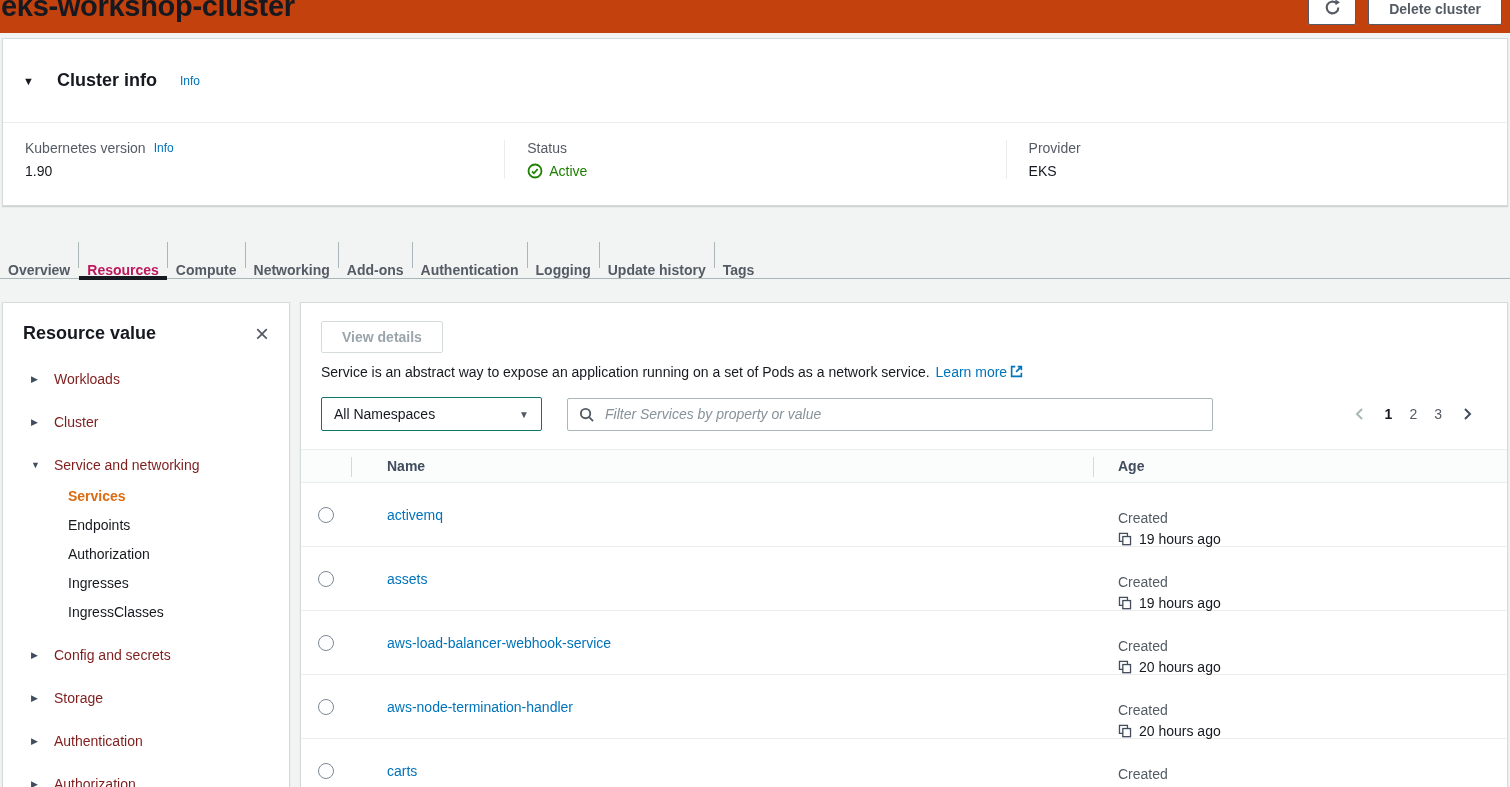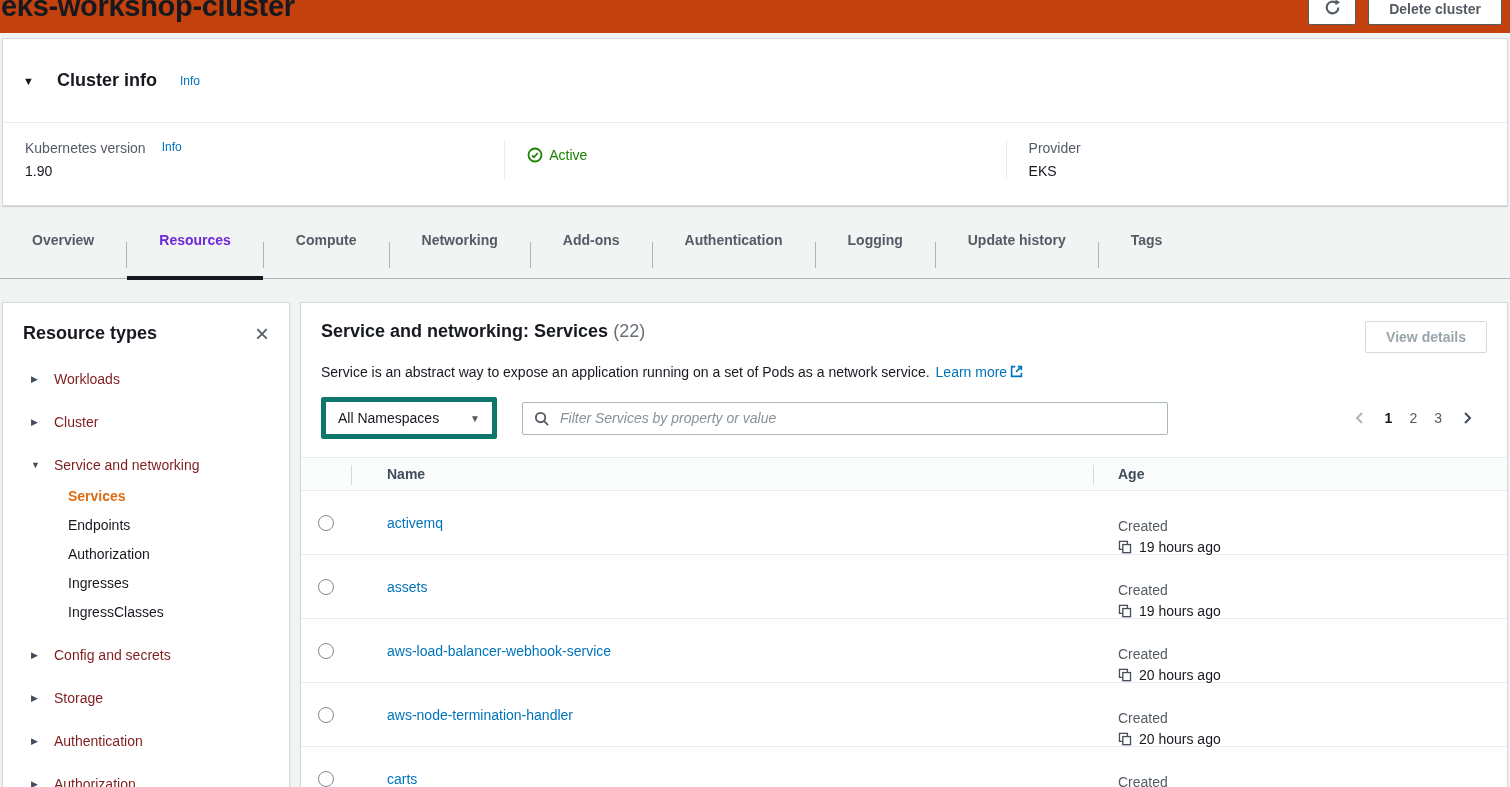--- a/index.html
+++ b/index.html
@@ -25,29 +25,29 @@
   
   .card { background:#fff; border:1px solid #d5dbdb; box-shadow:0 1px 1px 0 rgba(0,28,36,.15); }
   .cluster-card { margin:5px 2px 0; }
   .ci-header { display:flex; align-items:center; gap:11px; padding:19px 20px; border-bottom:1px solid #eaeded; cursor:pointer; }
   .ci-header .caret { font-size:11px; color:#16191f; }
   .ci-header h2 { margin:12px; font-size:18px; font-weight:700; }
   .info-link { color:#0073bb; font-size:12px; font-weight:400; text-decoration:none; cursor:pointer; }
   .ci-body { display:flex; padding:17px 0 26px; }
   .ci-field { width:33.33%; padding:0 22px; }
   .ci-field + .ci-field { border-left:1px solid #eaeded; }
-  .ci-label { display:flex; align-items:flex-start; gap:16px; color:#545b64; font-size:14px; }
+  .ci-label { display:flex; align-items:center; gap:8px; color:#545b64; font-size:14px; }
   .ci-value { margin-top:7px; font-size:14px; color:#16191f; display:flex; align-items:center; gap:6px; }
   .ci-value.status { color:#1d8102; }
   .ci-value .status-ic { display:none; line-height:0; }
   .ci-value.status .status-ic { display:inline-flex; }
   
   .tabs { display:flex; align-items:stretch; height:47px; margin-top:26px; border-bottom:1px solid #aab7b8; padding-left:0; }
-  .tab { display:flex; align-items:flex-start; padding:0 32px; font-size:14px; font-weight:700; color:#545b64; position:relative; cursor:pointer; }
-  .tab.active { color:#6d28d9; }
+  .tab { display:flex; align-items:flex-end; padding:0 8px; font-size:14px; font-weight:700; color:#545b64; position:relative; cursor:pointer; }
+  .tab.active { color:#be185d; }
   .tab.active::after { content:""; position:absolute; left:0; right:0; bottom:-2px; height:4px; background:#16191f; }
   .tab-divider { width:1px; background:#aab7b8; margin:10px 0; }
   
   .content { display:flex; gap:10px; margin:23px 2px 0; align-items:flex-start; }
   .sidebar { width:288px; min-height:560px; padding:20px; flex:none; }
   .sb-header { display:flex; justify-content:space-between; align-items:center; }
   .sb-header h2 { margin:0; font-size:18px; font-weight:700; }
   .sb-close { font-size:24px; color:#545b64; line-height:18px; cursor:pointer; font-weight:400; }
   .sb-section { margin-top:27px; }
   .sb-sec-head { display:flex; align-items:center; gap:13px; padding-left:8px; cursor:pointer; }
@@ -61,21 +61,21 @@
   .main { flex:1; padding:18px 20px 0; min-height:560px; }
   .panel-head { display:flex; justify-content:space-between; align-items:flex-start; }
   .panel-head h2 { margin:0; font-size:18px; font-weight:700; }
   .panel-head .count { color:#687078; font-weight:400; }
   .btn.disabled { color:#9aa5ab; border-color:#d5dbdb; cursor:default; }
   .desc { margin:11px 0 0; font-size:14px; color:#16191f; }
   .learn-more { color:#0073bb; text-decoration:none; margin-left:6px; cursor:pointer; white-space:nowrap; }
   .learn-more svg { vertical-align:-1px; margin-left:3px; }
   .filter-row { display:flex; align-items:center; margin-top:17px; }
   .select {
-    width:176px; height:33px; border:5px solid #0f766e; border-radius:2px; background:#fff;
+    width:221px; height:33px; border:1px solid #0f766e; border-radius:2px; background:#fff;
     display:flex; align-items:center; justify-content:space-between; padding:16px 12px; cursor:pointer;
   }
   .select .caret-dn { font-size:10px; color:#545b64; }
   .search {
     width:646px; height:33px; margin-left:25px; border:1px solid #aab7b8; border-radius:2px; background:#fff;
     display:flex; align-items:center; gap:9px; padding:0 11px;
   }
   .search input { border:none; outline:none; flex:1; font-size:14px; font-family:inherit; color:#16191f; background:transparent; }
   .search input::placeholder { color:#87929a; font-style:italic; }
   .pagination { margin-left:auto; display:flex; align-items:center; gap:17px; padding-right:12px; }
@@ -130,20 +130,24 @@
     <div class="ci-label">
       <span>Kubernetes version</span>
       <a class="info-link">Info</a>
     </div>
     <div class="ci-value">
 
       <span>1.90</span>
     </div>
   </div>
       <div class="ci-field">
+    <div class="ci-label">
+      <span>Status</span>
+
+    </div>
     <div class="ci-value status">
       <span class="status-ic">
         <svg width="16" height="16" viewBox="0 0 16 16">
               <circle cx="8" cy="8" r="6.5" fill="none" stroke="#1d8102" stroke-width="1.8"></circle>
               <path d="M5 8.3l2 2L10.7 6" fill="none" stroke="#1d8102" stroke-width="1.8"></path>
             </svg>
       </span>
       <span>Active</span>
     </div>
   </div>
@@ -195,21 +199,21 @@
     <span class="tab-divider"></span>
     <div class="tab">
       <span>Tags</span>
     </div>
   </nav>
 
 <div class="content">
 
   <aside class="card sidebar">
     <div class="sb-header">
-      <h2>Resource types</h2>
+      <h2>Resource value</h2>
       <span class="sb-close">×</span>
     </div>
     <div id="sb-sections">
         <div class="sb-section">
     <div class="sb-sec-head">
       <span class="tri">▶</span>
       <span class="lbl">Workloads</span>
     </div>
 
   </div>
@@ -259,21 +263,20 @@
       <span class="tri">▶</span>
       <span class="lbl">Authorization</span>
     </div>
 
   </div>
       </div>
   </aside>
 
   <main class="card main">
     <div class="panel-head">
-      <h2><span>Service and networking: Services</span> <span class="count">(22)</span></h2>
       <button class="btn disabled">View details</button>
     </div>
     <p class="desc"><span>Service is an abstract way to expose an application running on a set of Pods as a network service.</span><a class="learn-more"><span>Learn more</span><svg width="13" height="13" viewBox="0 0 16 16">
             <g fill="none" stroke="#0073bb" stroke-width="2">
               <path d="M14 9.5V14H2V2h4.5"></path>
               <path d="M9.5 2H14v4.5"></path>
               <path d="M14 2L7.5 8.5"></path>
             </g>
           </svg></a></p>
 

